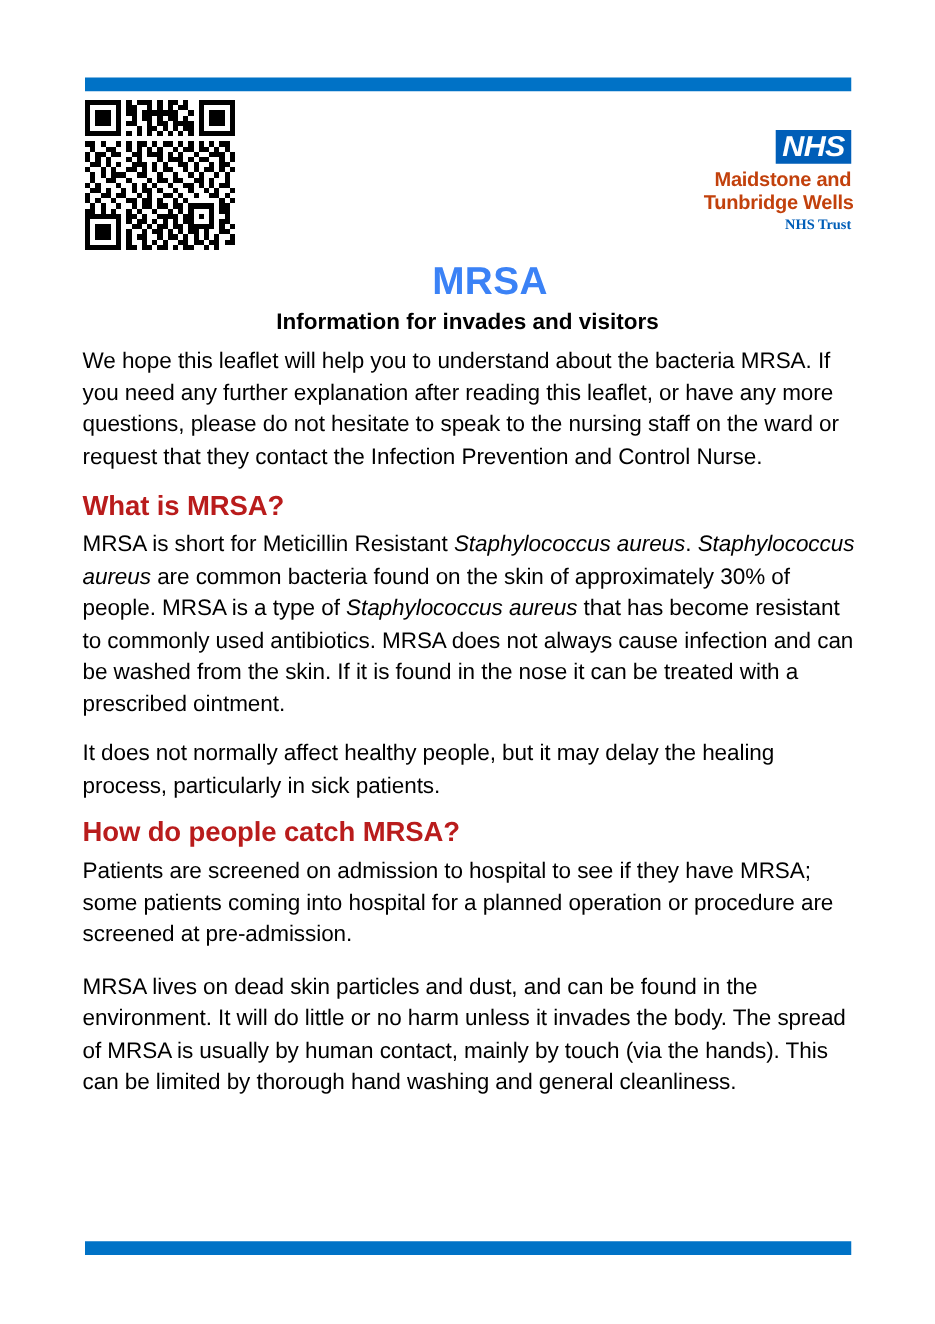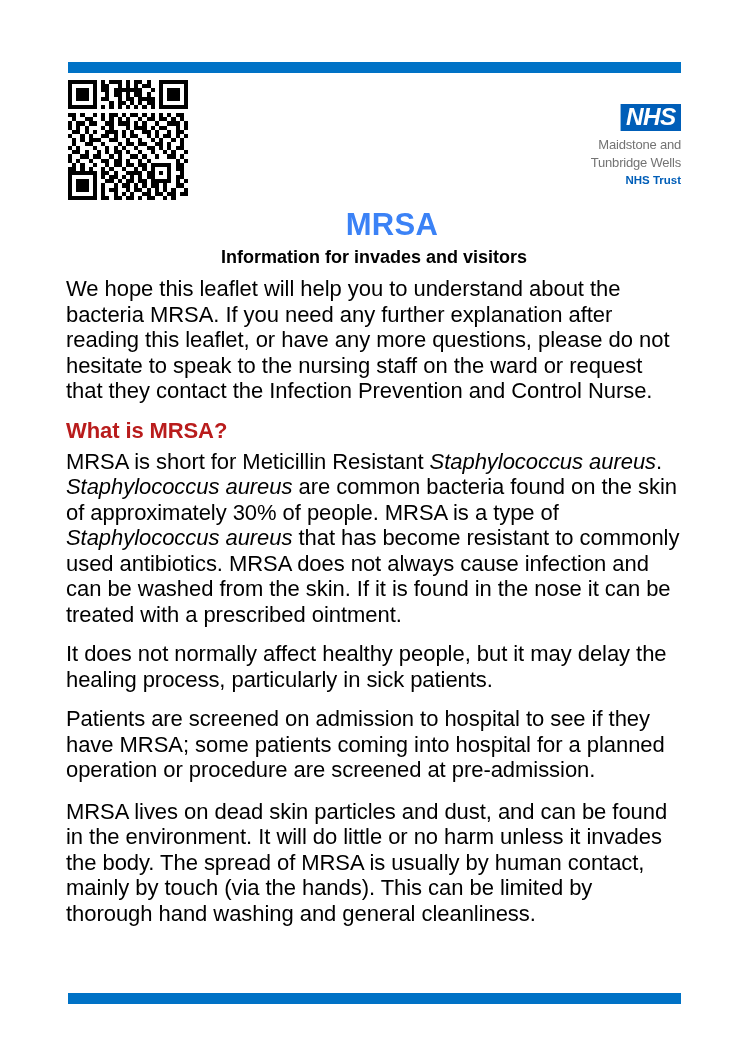--- a/index.html
+++ b/index.html
@@ -70,32 +70,32 @@
     font-style: italic;
     font-size: 23px;
     line-height: 26px;
     letter-spacing: -0.5px;
     padding: 0 5px 1px 5px;
     transform: scaleX(1.06);
     transform-origin: right center;
   }
   .nhs-trust-name {
     margin-top: 5px;
-    color: #737373;
+    color: #c2410c;
     font-family: "Liberation Sans", sans-serif;
-    font-weight: normal;
-    font-size: 13px;
+    font-weight: bold;
+    font-size: 16px;
     line-height: 17.5px;
     letter-spacing: -0.2px;
     white-space: nowrap;
   }
   .nhs-trust-tag {
     margin-top: 3px;
     color: #005EB8;
-    font-family: Liberation Sans, sans-serif;
+    font-family: Liberation Serif, serif;
     font-weight: bold;
     font-size: 11.5px;
     line-height: 13px;
   }
 
   
   .doc-title {
     position: absolute;
     left: 0;
     top: 198px;
@@ -122,21 +122,21 @@
 
   
   .content {
     position: absolute;
     left: 66px;
     top: 266px;
     width: 618px;
   }
   p.body-text {
     margin: 0 0 16px 0;
-    font-size: 22px;
+    font-size: 18px;
     line-height: 25.5px;
     color: #000000;
     letter-spacing: -0.05px;
   }
   p.body-text:last-child { margin-bottom: 0; }
 
   h2.section-heading {
     margin: 0 0 7px 0;
     color: #b91c1c;
     font-weight: bold;
@@ -436,20 +436,21 @@
     <div class="section">
       <h2 class="section-heading">What is MRSA?</h2>
       <p class="body-text"><span>MRSA is short for Meticillin Resistant </span><em class="sci">Staphylococcus aureus</em><span>. </span><em class="sci">Staphylococcus aureus</em><span> are common bacteria found on the skin of approximately 30% of people.  MRSA is a type of </span><em class="sci">Staphylococcus aureus</em><span> that has become resistant to commonly used antibiotics.  MRSA does not always cause infection and can be washed from the skin.  If it is found in the nose it can be treated with a prescribed ointment.</span></p>
     </div>
 
     <div class="section">
       <p class="body-text">It does not normally affect healthy people, but it may delay the healing process, particularly in sick patients.</p>
     </div>
 
     <div class="section">
+      <h2 class="section-heading">How do people catch MRSA?</h2>
       <p class="body-text">Patients are screened on admission to hospital to see if they have MRSA; some patients coming into hospital for a planned operation or procedure are screened at pre-admission.</p>
       <p class="body-text">MRSA lives on dead skin particles and dust, and can be found in the environment.  It will do little or no harm unless it invades the body.  The spread of MRSA is usually by human contact, mainly by touch (via the hands). This can be limited by thorough hand washing and general cleanliness.</p>
     </div>
 
   </div>
 
   <div class="rule rule-bottom"></div>
 
 </div>
 

